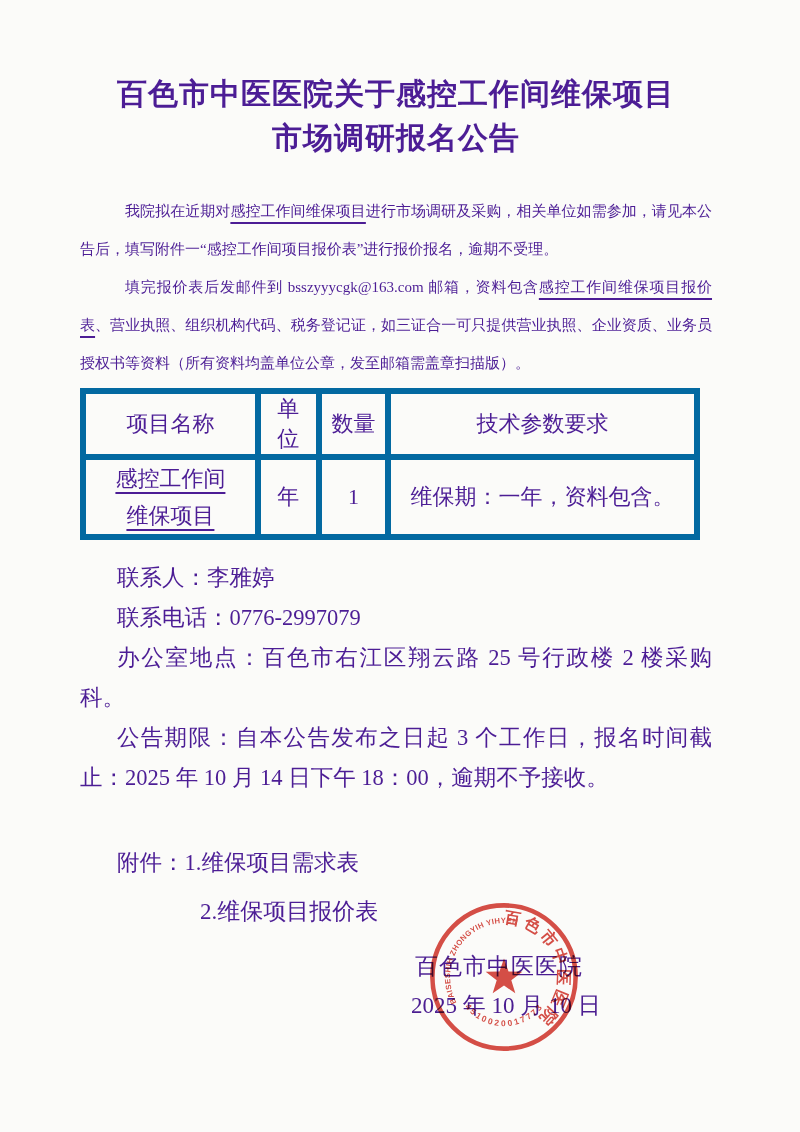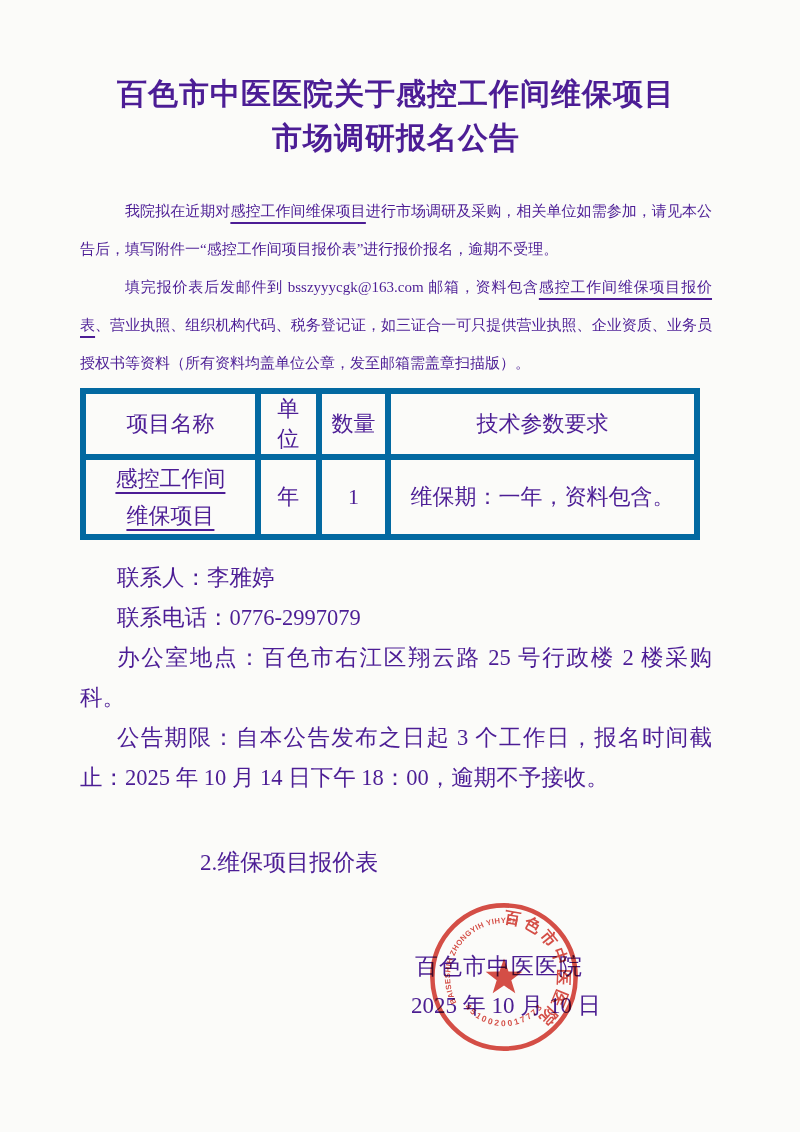--- a/index.html
+++ b/index.html
@@ -177,20 +177,21 @@
     </table>
 
     <div class="info-block">
       <p class="info-line">联系人：李雅婷</p>
       <p class="info-line">联系电话：0776-2997079</p>
       <p class="info-line">办公室地点：百色市右江区翔云路 25 号行政楼 2 楼采购科。</p>
       <p class="info-line">公告期限：自本公告发布之日起 3 个工作日，报名时间截止：2025 年 10 月 14 日下午 18：00，逾期不予接收。</p>
     </div>
 
     <div class="attachments">
+      <p class="attach-line1"><span>附件：</span><span>1.维保项目需求表</span></p>
       <p class="attach-line2">2.维保项目报价表</p>
     </div>
 
   </div>
 
   <div class="sig-area">
     <svg class="seal-svg" viewBox="0 0 200 200" xmlns="http://www.w3.org/2000/svg">
       <defs>
         <path id="arcTop" d="M 39.4,135 A 70,70 0 1 1 145,153.6" fill="none"></path>
         <path id="arcBottom" d="M 42,127 A 64,64 0 0 0 158,127" fill="none"></path>

